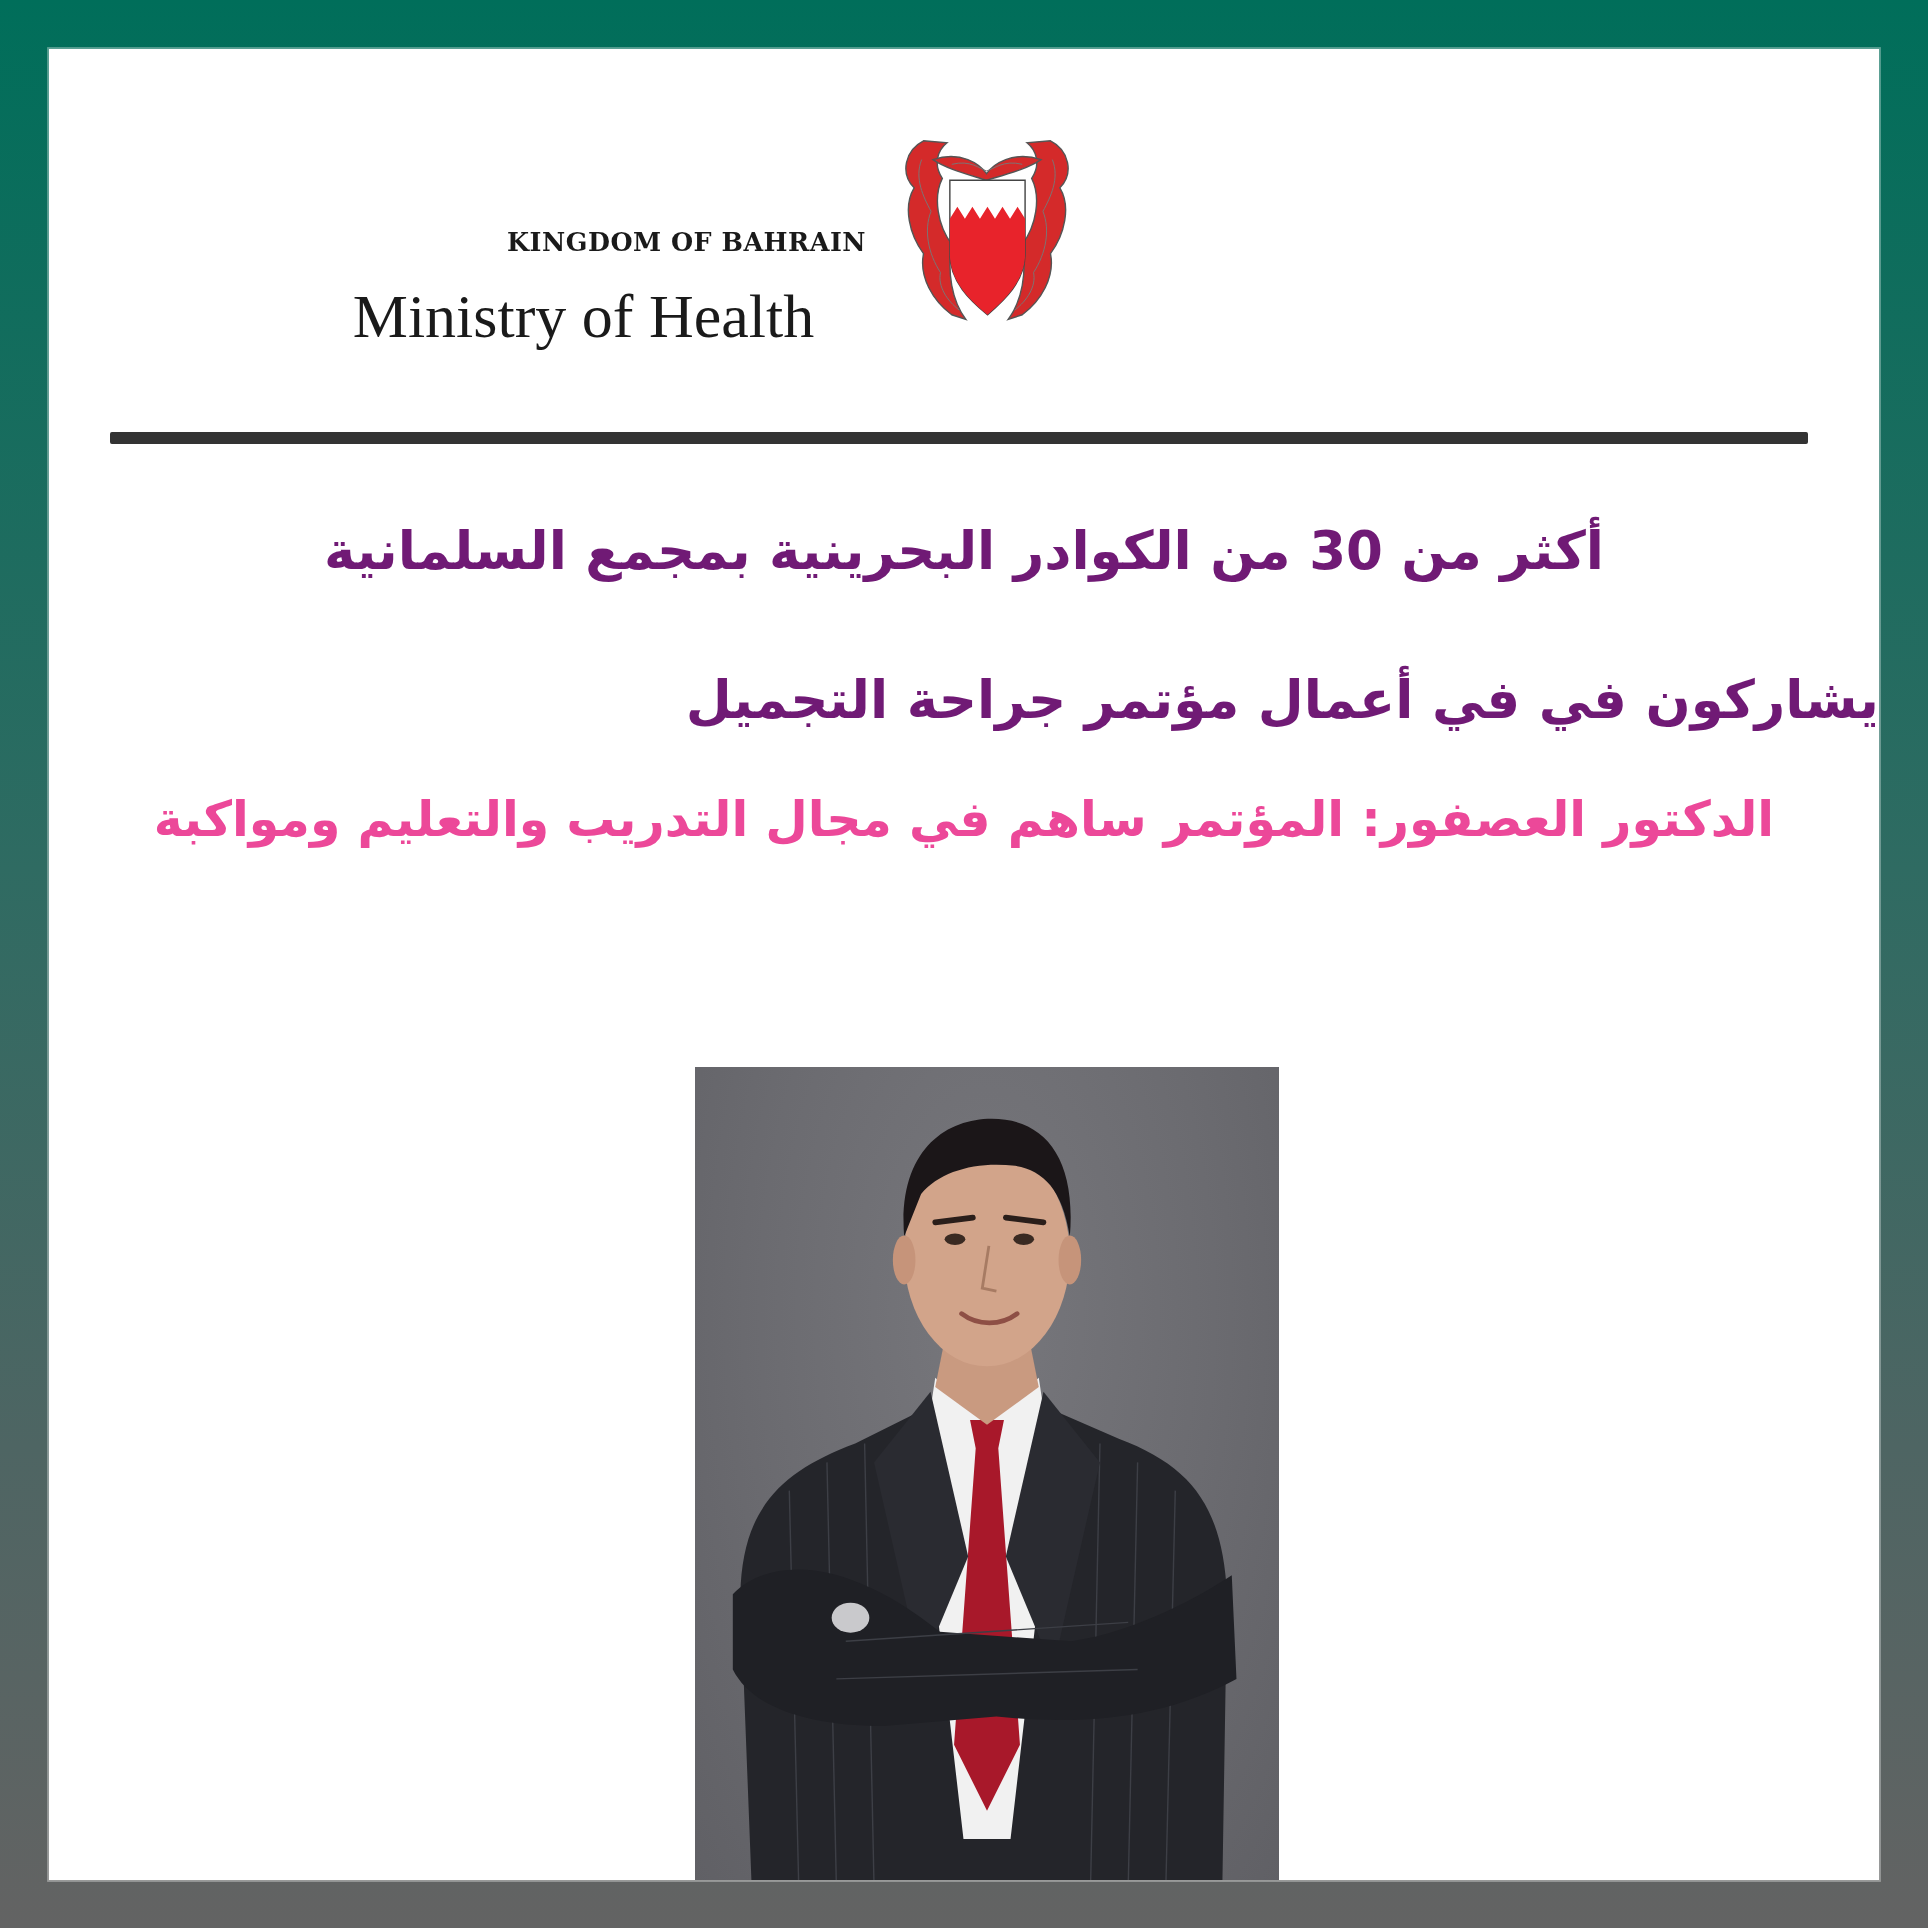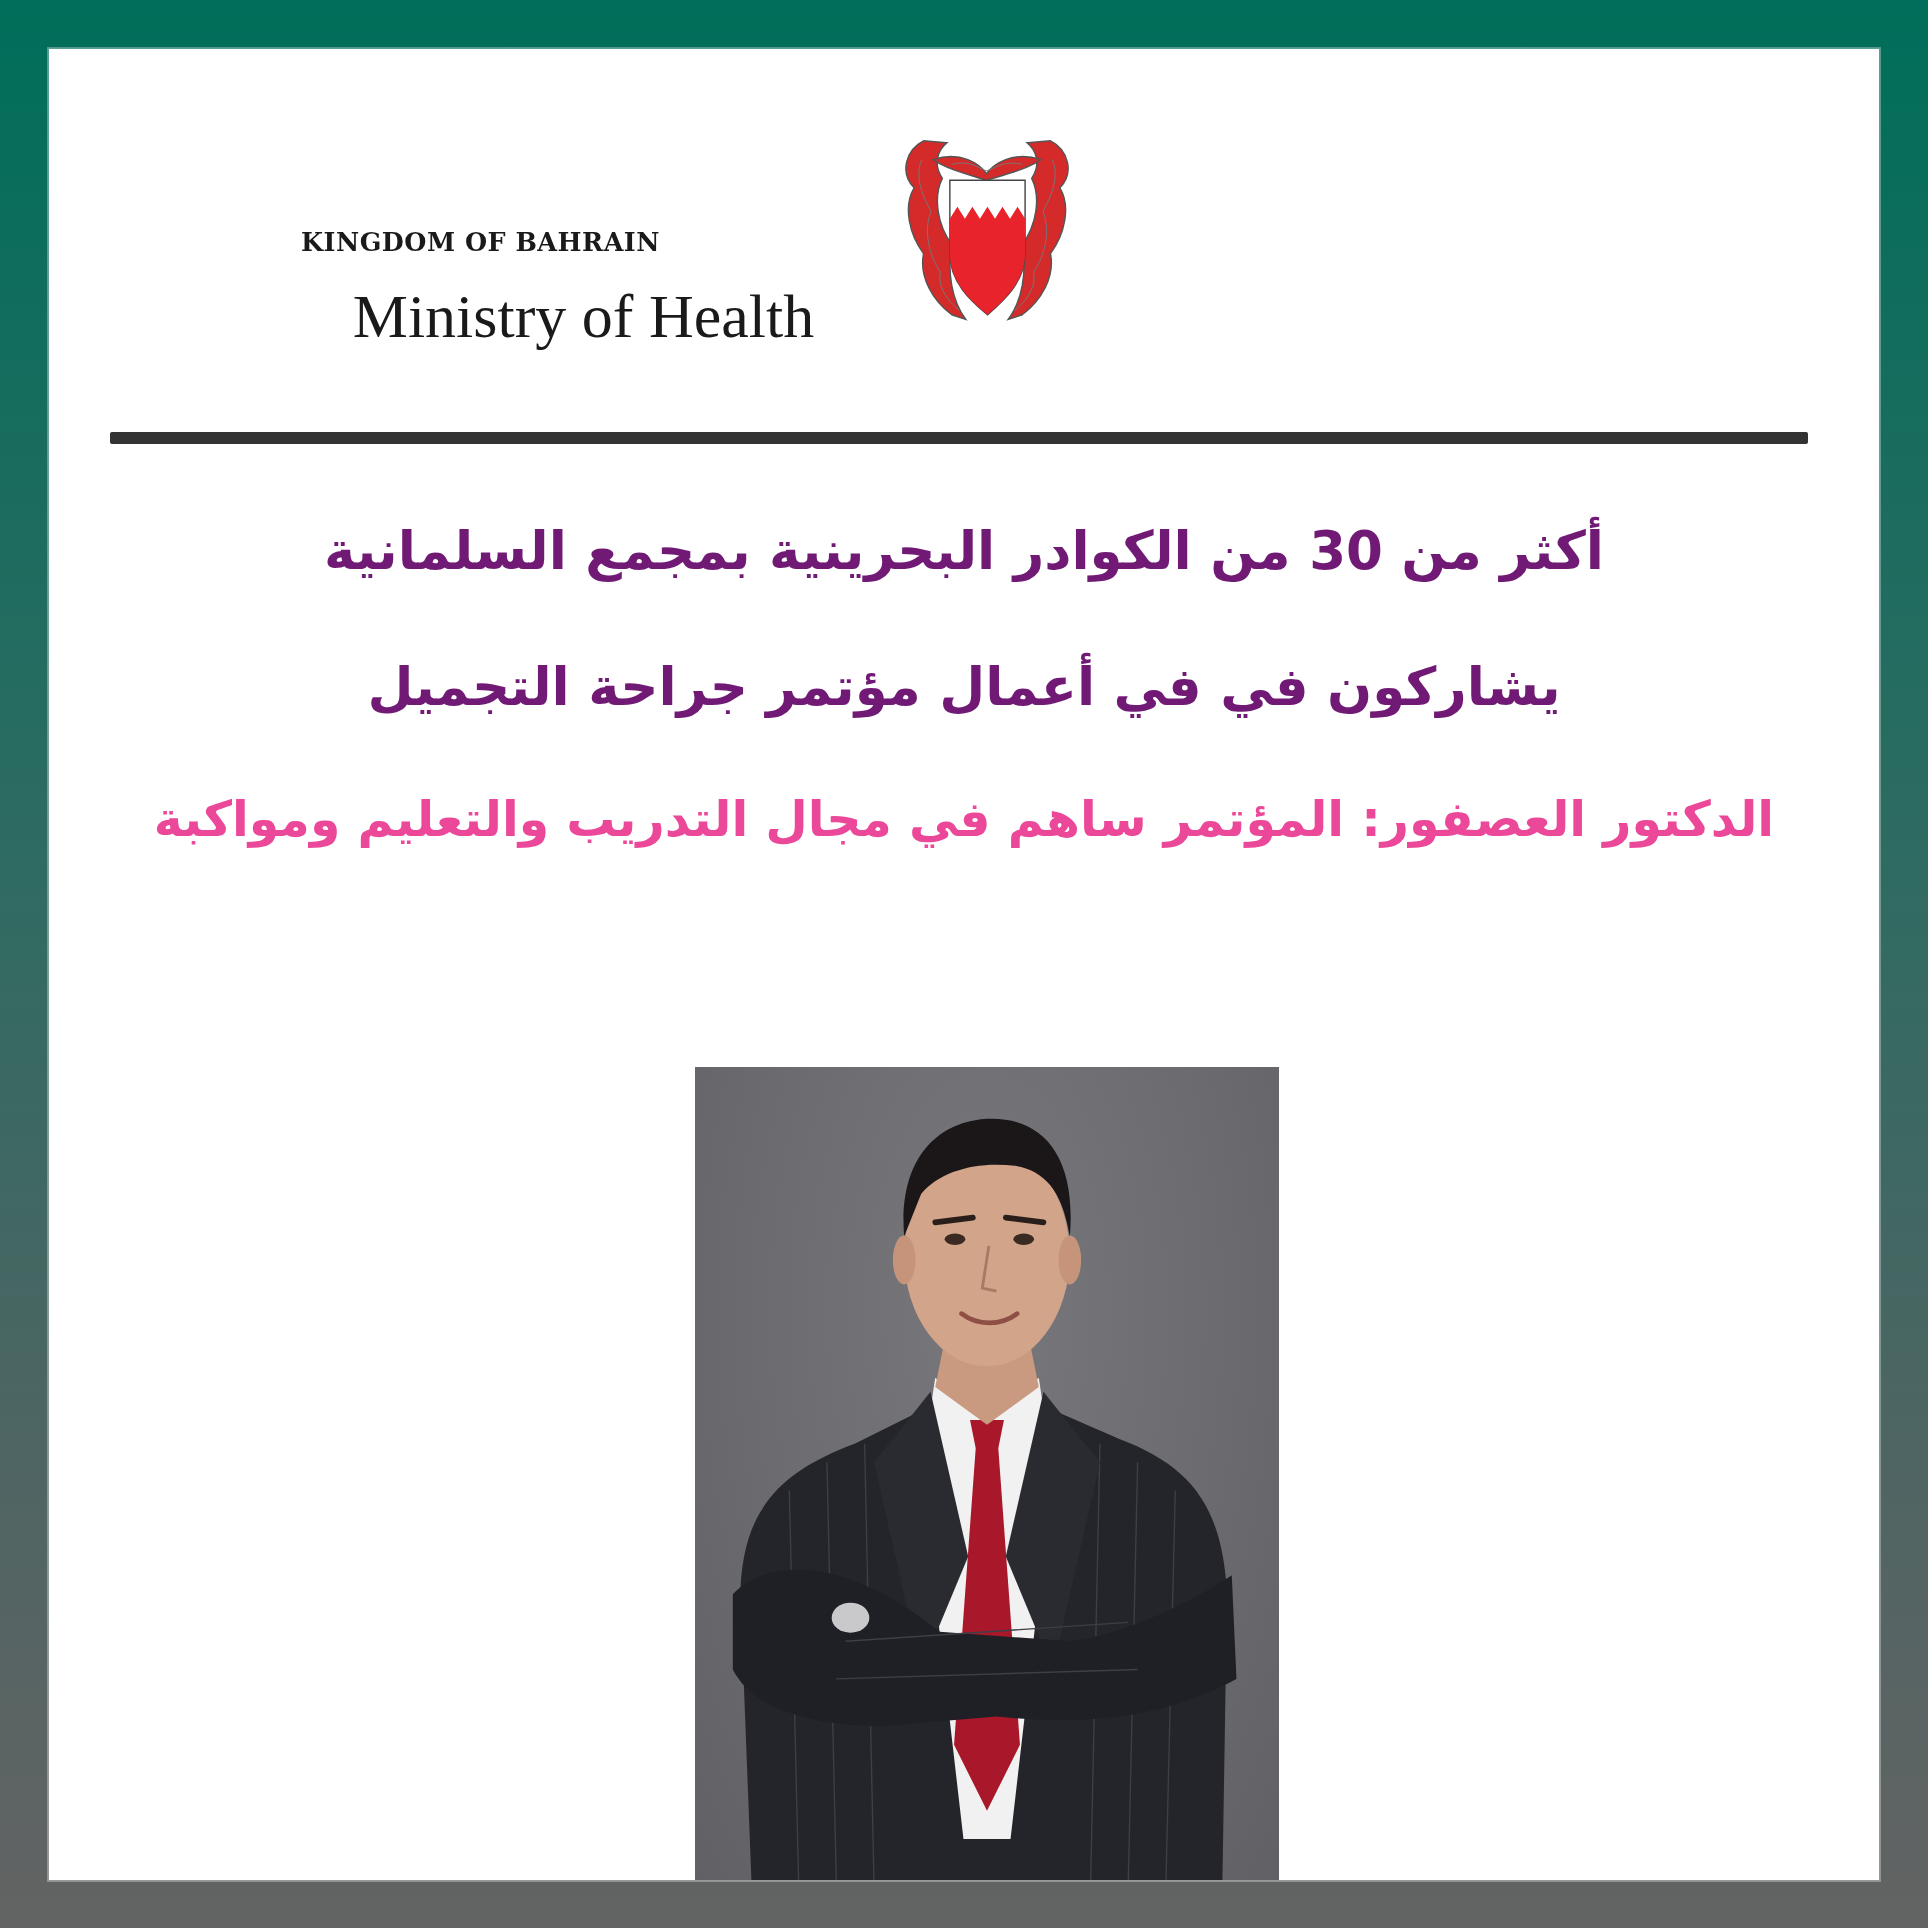--- a/index.html
+++ b/index.html
@@ -12,21 +12,21 @@
     position: absolute; left: 49px; top: 49px; width: 1830px; height: 1831px;
     background: #ffffff;
     box-shadow: 0 0 0 1.9px rgba(255,255,255,0.35);
     overflow: hidden;
   }
   
   .header { position: absolute; left: 0; top: 0; width: 100%; height: 377px; }
   .en-block { position: absolute; left: 252px; top: 132px; width: 565px; text-align: center; color: #1a1a1a; }
   .en-kingdom {
     font-family: "DejaVu Serif", serif; font-weight: bold; font-size: 25.4px; letter-spacing: 0.5px;
-    position: absolute; top: 46px; left: 0; width: 100%; text-align: left;
+    position: absolute; top: 46px; left: 0; width: 100%; text-align: right;
   }
   .en-ministry {
     font-family: "Liberation Serif", serif; font-size: 62px; line-height: 1;
     position: absolute; top: 104px; left: 0; width: 100%; text-align: center;
   }
   .coat { position: absolute; left: 846px; top: 73px; width: 184px; height: 205px; }
   .ar-block { position: absolute; left: 1069px; top: 75px; width: 603px; height: 282px; color: #111; }
   .ar-kingdom {
     position: absolute; top: 33px; right: 207px; font-family: "DejaVu Serif", serif;
     font-size: 41px; direction: rtl;
@@ -40,21 +40,21 @@
     background: #333333; border-radius: 1.9px;
   }
   
   .headline {
     position: absolute; left: 0; width: 100%; text-align: center; direction: rtl;
     font-family: "DejaVu Sans", sans-serif; font-weight: bold; white-space: nowrap;
   }
   .red { color: #701a75; font-size: 53px; }
   .teal { color: #ec4899; font-size: 49px; }
   .h1 { top: 471px; }
-  .h2 { top: 607px; }
+  .h2 { top: 620px; text-align: right; }
   .h3 { top: 742px; }
   .h4 { top: 852px; }
   
   .photo {
     position: absolute; left: 646px; top: 1018px; width: 584px; height: 819px;
     background: radial-gradient(ellipse at 50% 30%, #77777c 0%, #6b6b70 55%, #606065 100%);
     overflow: hidden;
   }
 </style>
 </head>

